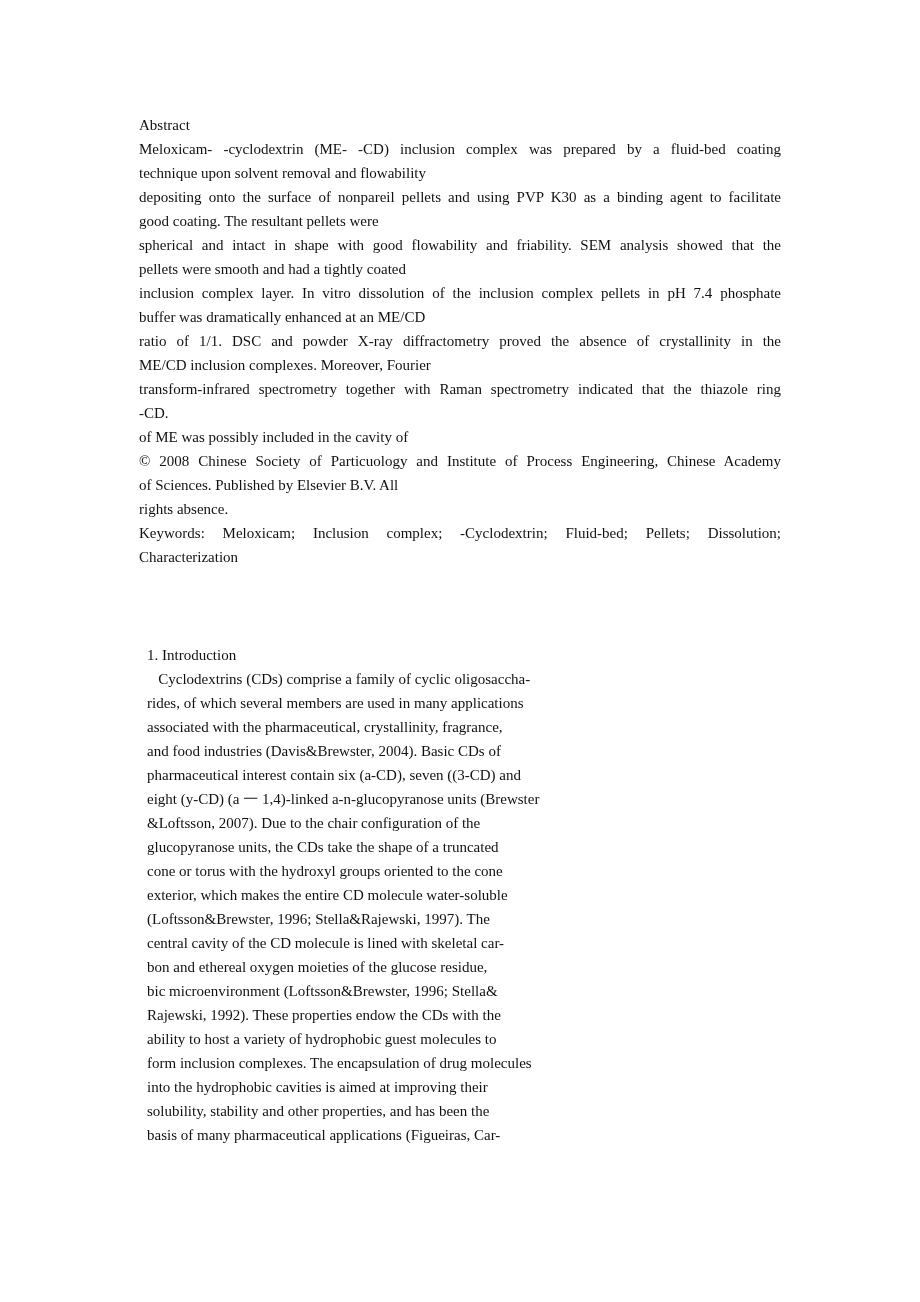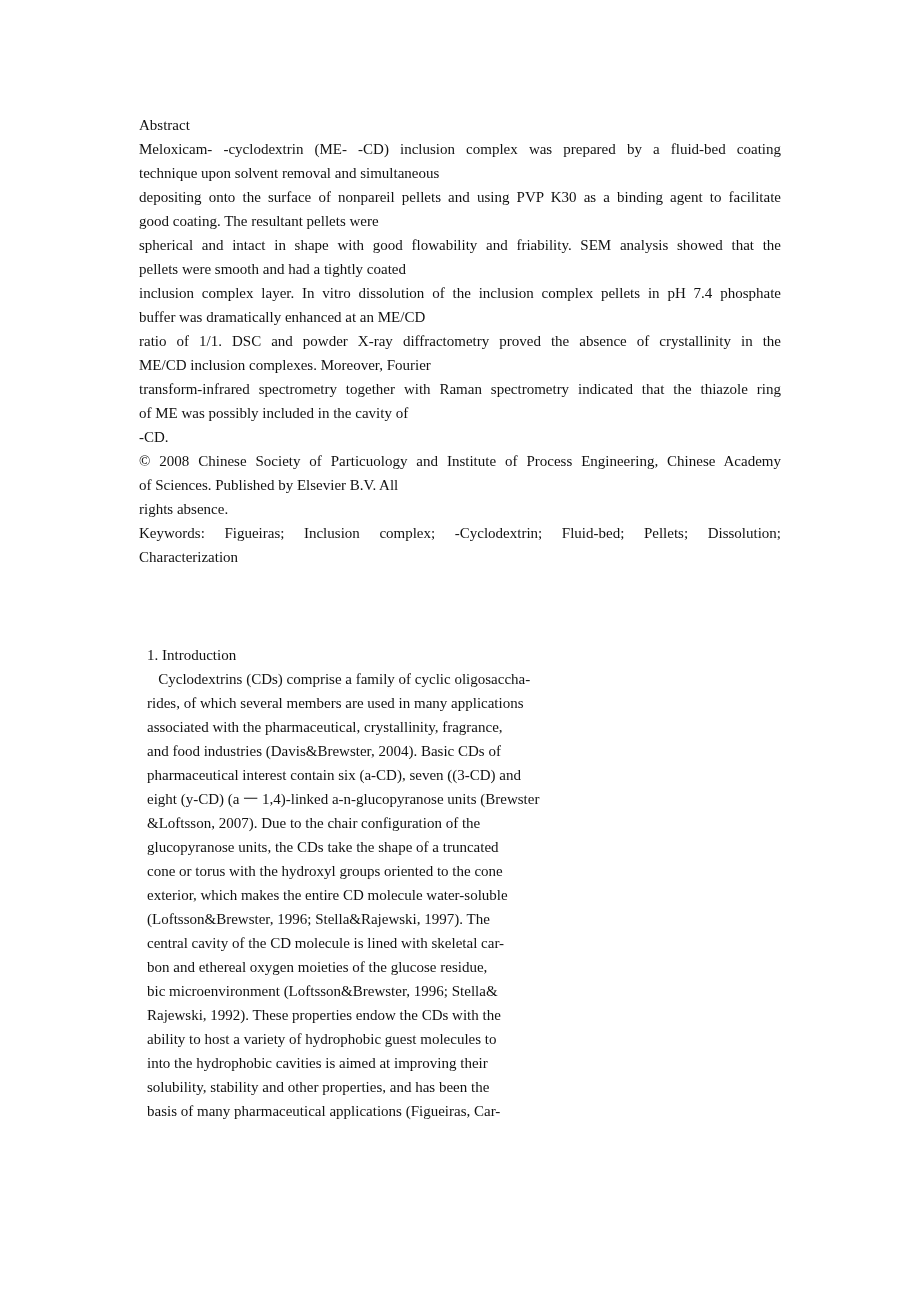--- a/index.html
+++ b/index.html
@@ -52,36 +52,36 @@
     }
   </style>
 </head>
 <body>
 
 <div class="page">
   <section class="abstract">
     <div class="line">Abstract</div>
     <div id="abstract-lines">
         <div class="line justify">Meloxicam- -cyclodextrin (ME- -CD) inclusion complex was prepared by a fluid-bed coating</div>
-        <div class="line">technique upon solvent removal and simultaneous</div>
+        <div class="line">technique upon solvent removal and flowability</div>
         <div class="line justify">depositing onto the surface of nonpareil pellets and using PVP K30 as a binding agent to facilitate</div>
         <div class="line">good coating. The resultant pellets were</div>
         <div class="line justify">spherical and intact in shape with good flowability and friability. SEM analysis showed that the</div>
         <div class="line">pellets were smooth and had a tightly coated</div>
         <div class="line justify">inclusion complex layer. In vitro dissolution of the inclusion complex pellets in pH 7.4 phosphate</div>
         <div class="line">buffer was dramatically enhanced at an ME/CD</div>
         <div class="line justify">ratio of 1/1. DSC and powder X-ray diffractometry proved the absence of crystallinity in the</div>
         <div class="line">ME/CD inclusion complexes. Moreover, Fourier</div>
         <div class="line justify">transform-infrared spectrometry together with Raman spectrometry indicated that the thiazole ring</div>
+        <div class="line">-CD.</div>
         <div class="line">of ME was possibly included in the cavity of</div>
-        <div class="line">-CD.</div>
         <div class="line justify">© 2008 Chinese Society of Particuology and Institute of Process Engineering, Chinese Academy</div>
         <div class="line">of Sciences. Published by Elsevier B.V. All</div>
         <div class="line">rights absence.</div>
-        <div class="line justify">Keywords: Figueiras; Inclusion complex; -Cyclodextrin; Fluid-bed; Pellets; Dissolution;</div>
+        <div class="line justify">Keywords: Meloxicam; Inclusion complex; -Cyclodextrin; Fluid-bed; Pellets; Dissolution;</div>
         <div class="line">Characterization</div>
       </div>
   </section>
 
   <section class="intro">
     <div class="line">1. Introduction</div>
     <div id="intro-lines">
         <div class="line">   Cyclodextrins (CDs) comprise a family of cyclic oligosaccha-</div>
         <div class="line">rides, of which several members are used in many applications</div>
         <div class="line">associated with the pharmaceutical, crystallinity, fragrance,</div>
@@ -91,18 +91,19 @@
         <div class="line">&amp;Loftsson, 2007). Due to the chair configuration of the</div>
         <div class="line">glucopyranose units, the CDs take the shape of a truncated</div>
         <div class="line">cone or torus with the hydroxyl groups oriented to the cone</div>
         <div class="line">exterior, which makes the entire CD molecule water-soluble</div>
         <div class="line">(Loftsson&amp;Brewster, 1996; Stella&amp;Rajewski, 1997). The</div>
         <div class="line">central cavity of the CD molecule is lined with skeletal car-</div>
         <div class="line">bon and ethereal oxygen moieties of the glucose residue,</div>
         <div class="line">bic microenvironment (Loftsson&amp;Brewster, 1996; Stella&amp;</div>
         <div class="line">Rajewski, 1992). These properties endow the CDs with the</div>
         <div class="line">ability to host a variety of hydrophobic guest molecules to</div>
+        <div class="line">form inclusion complexes. The encapsulation of drug molecules</div>
         <div class="line">into the hydrophobic cavities is aimed at improving their</div>
         <div class="line">solubility, stability and other properties, and has been the</div>
         <div class="line">basis of many pharmaceutical applications (Figueiras, Car-</div>
       </div>
   </section>
 </div>
 
 </body></html>

